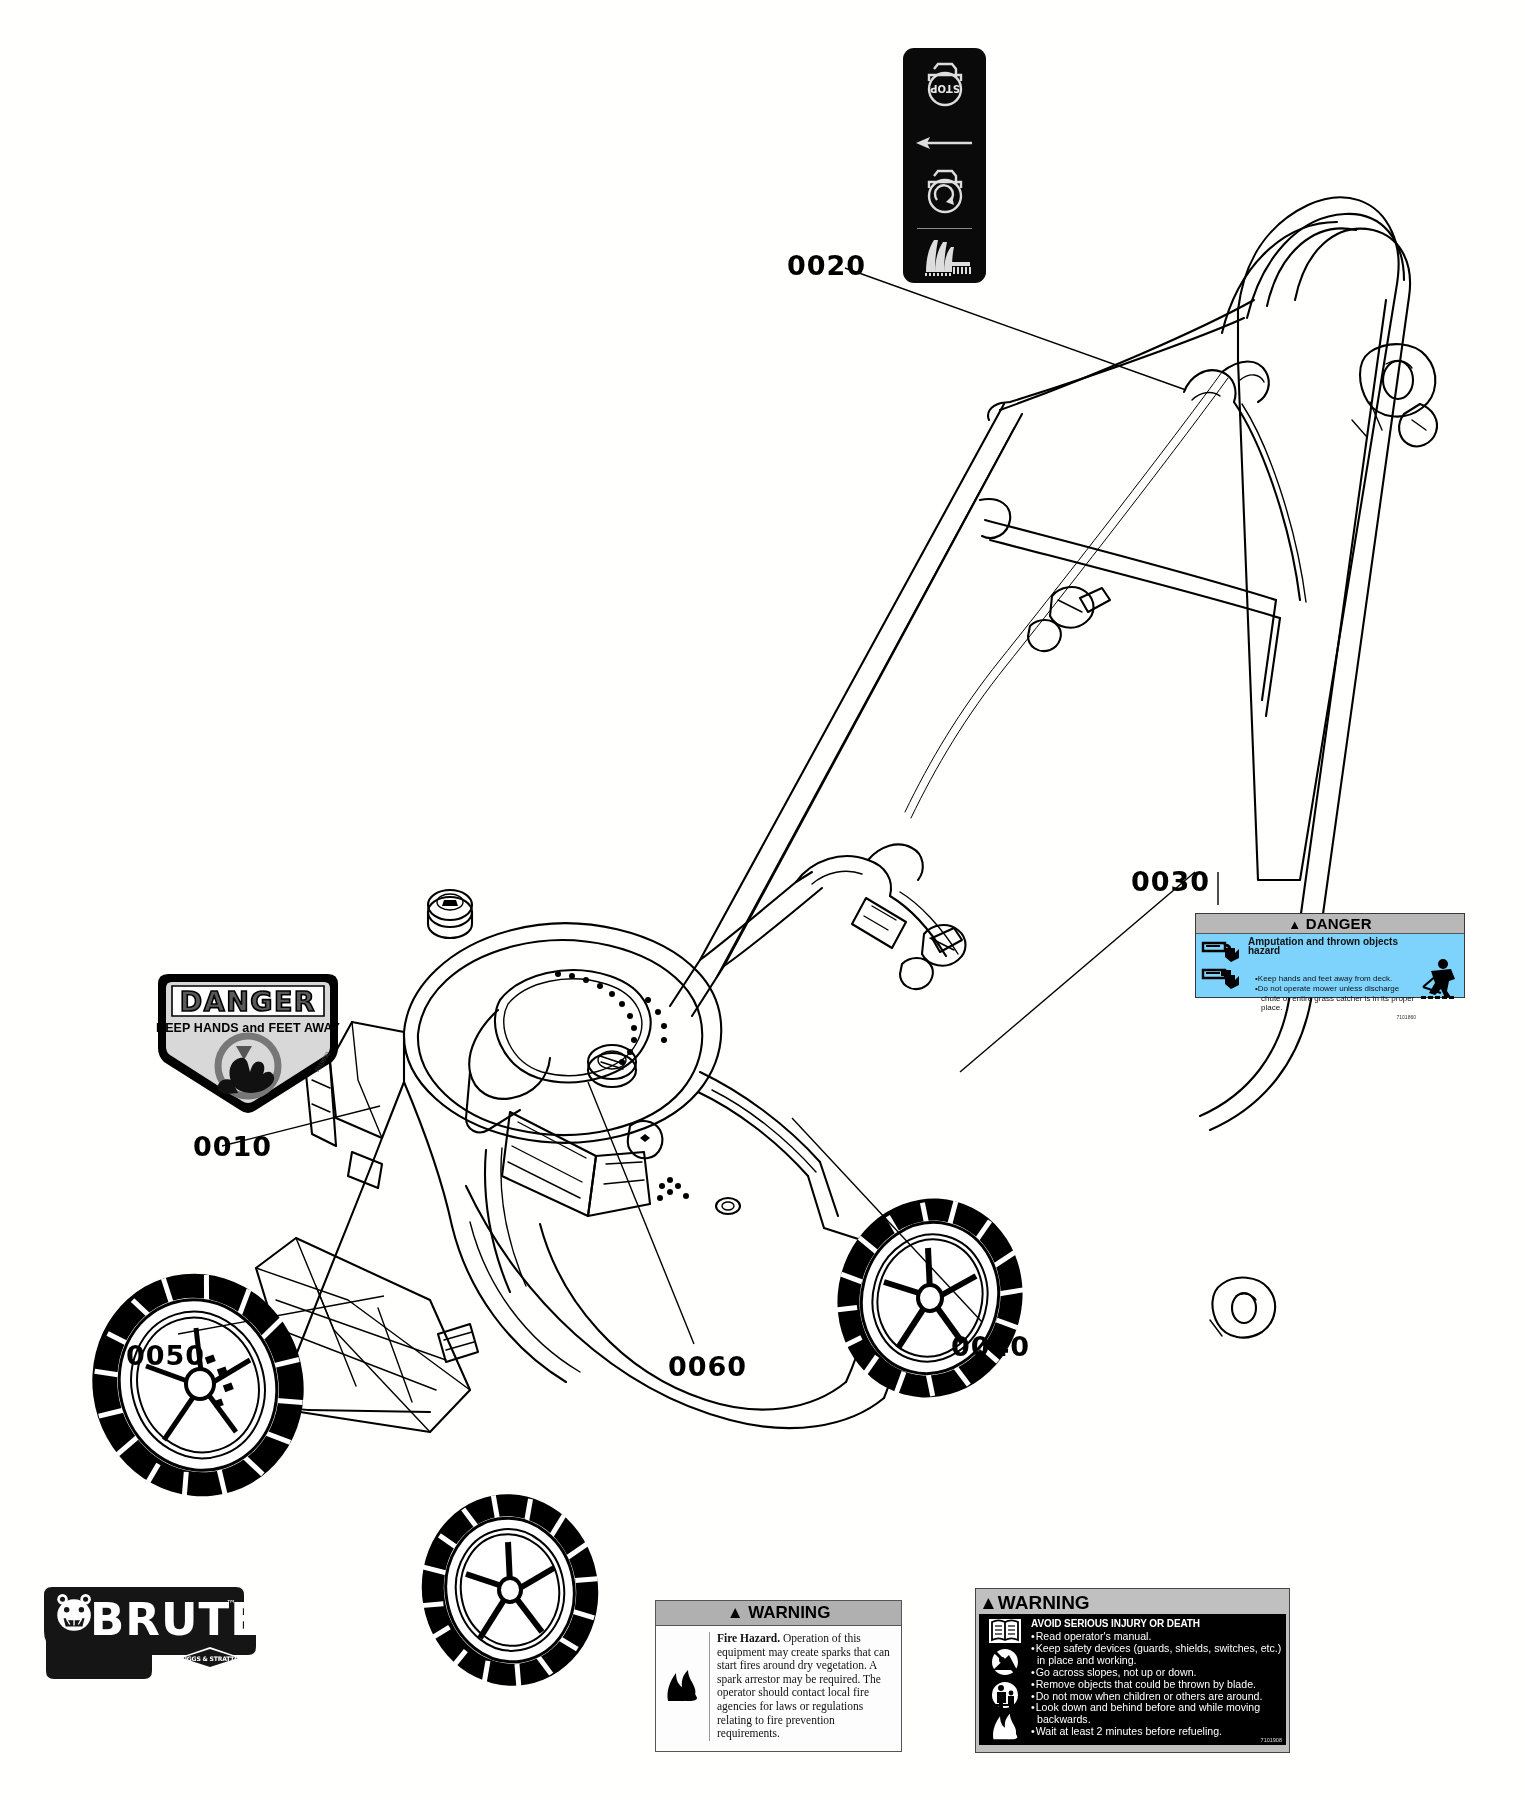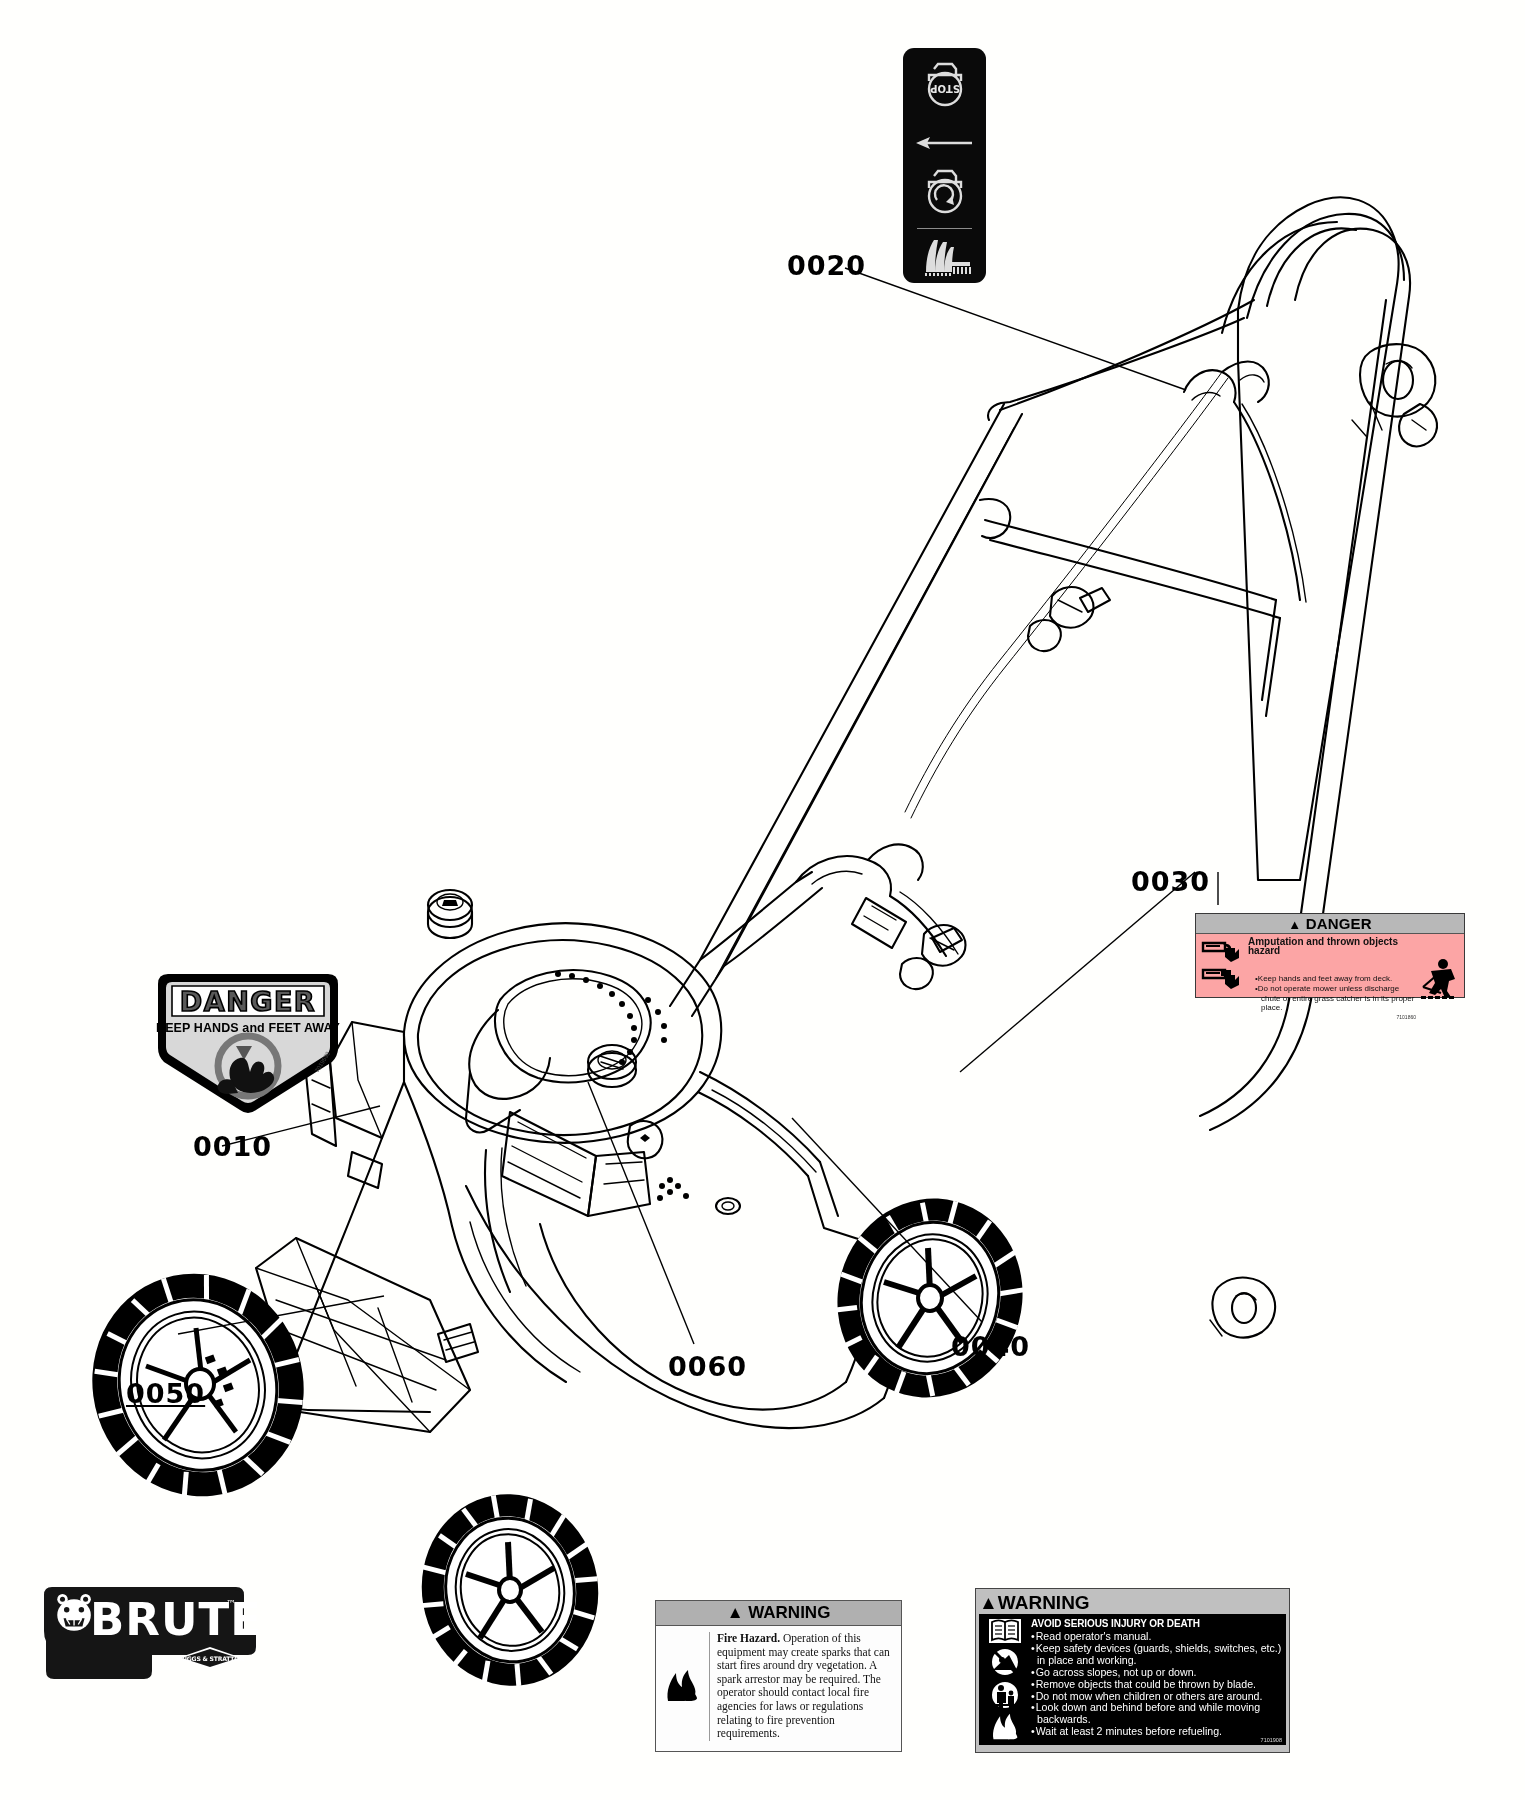--- a/index.html
+++ b/index.html
@@ -35,21 +35,21 @@
   .d20-sep{position:absolute;left:14px;width:55px;height:1px;background:#8c8c8c;}
 
   
   .badge0010{
     position:absolute;left:148px;top:968px;width:200px;height:150px;
   }
 
   
   .decal0030{
     position:absolute;left:1195px;top:913px;width:268px;height:83px;
-    background:#fca5a5;border:1px solid #3a3a3a;
+    background:#7dd3fc;border:1px solid #3a3a3a;
   }
   .dec-hdr{
     background:#b8b8b8;color:#000;text-align:center;
     font-weight:700;font-size:15px;line-height:19px;height:19px;
     border-bottom:1px solid #555;
     font-family:"Liberation Sans",sans-serif;
     letter-spacing:.2px;
   }
   .dec-hdr .tri{font-size:13px;}
   .dec-body{display:flex;padding:3px 4px 2px 4px;gap:4px;}
@@ -694,20 +694,20 @@
         <path d="M30,2 L58,11 L30,20 L2,11 Z" fill="#151515"></path>
         <text x="30" y="14" text-anchor="middle" font-family="DejaVu Sans, sans-serif" font-size="6.1" font-weight="700" fill="#ffffff" letter-spacing="-0.2">BRIGGS &amp; STRATTON</text>
       </g>
     </svg>
   </div>
 
   <div class="callout" style="left:193px;top:1131px;">0010</div>
   <div class="callout" style="left:787px;top:250px;">0020</div>
   <div class="callout" style="left:1131px;top:866px;">0030</div>
   <div class="callout" style="left:951px;top:1331px;">0040</div>
-  <div class="callout" style="left:126px;top:1378px;text-decoration:underline;">0050</div>
+  <div class="callout" style="left:126px;top:1340px;">0050</div>
   <div class="callout" style="left:668px;top:1351px;">0060</div>
 
   <div class="wm">
     <span style="color:#4a56a6">m</span><span style="color:#4a9c4a">o</span><span style="color:#d86aa6">t</span><span style="color:#4a9c4a">o</span><span style="color:#e07a2a">r</span><span style="color:#d4452a">u</span><span style="color:#e8a020">f</span><span class="sm">.de</span>
   </div>
 
 </div>
 
 </body></html>

